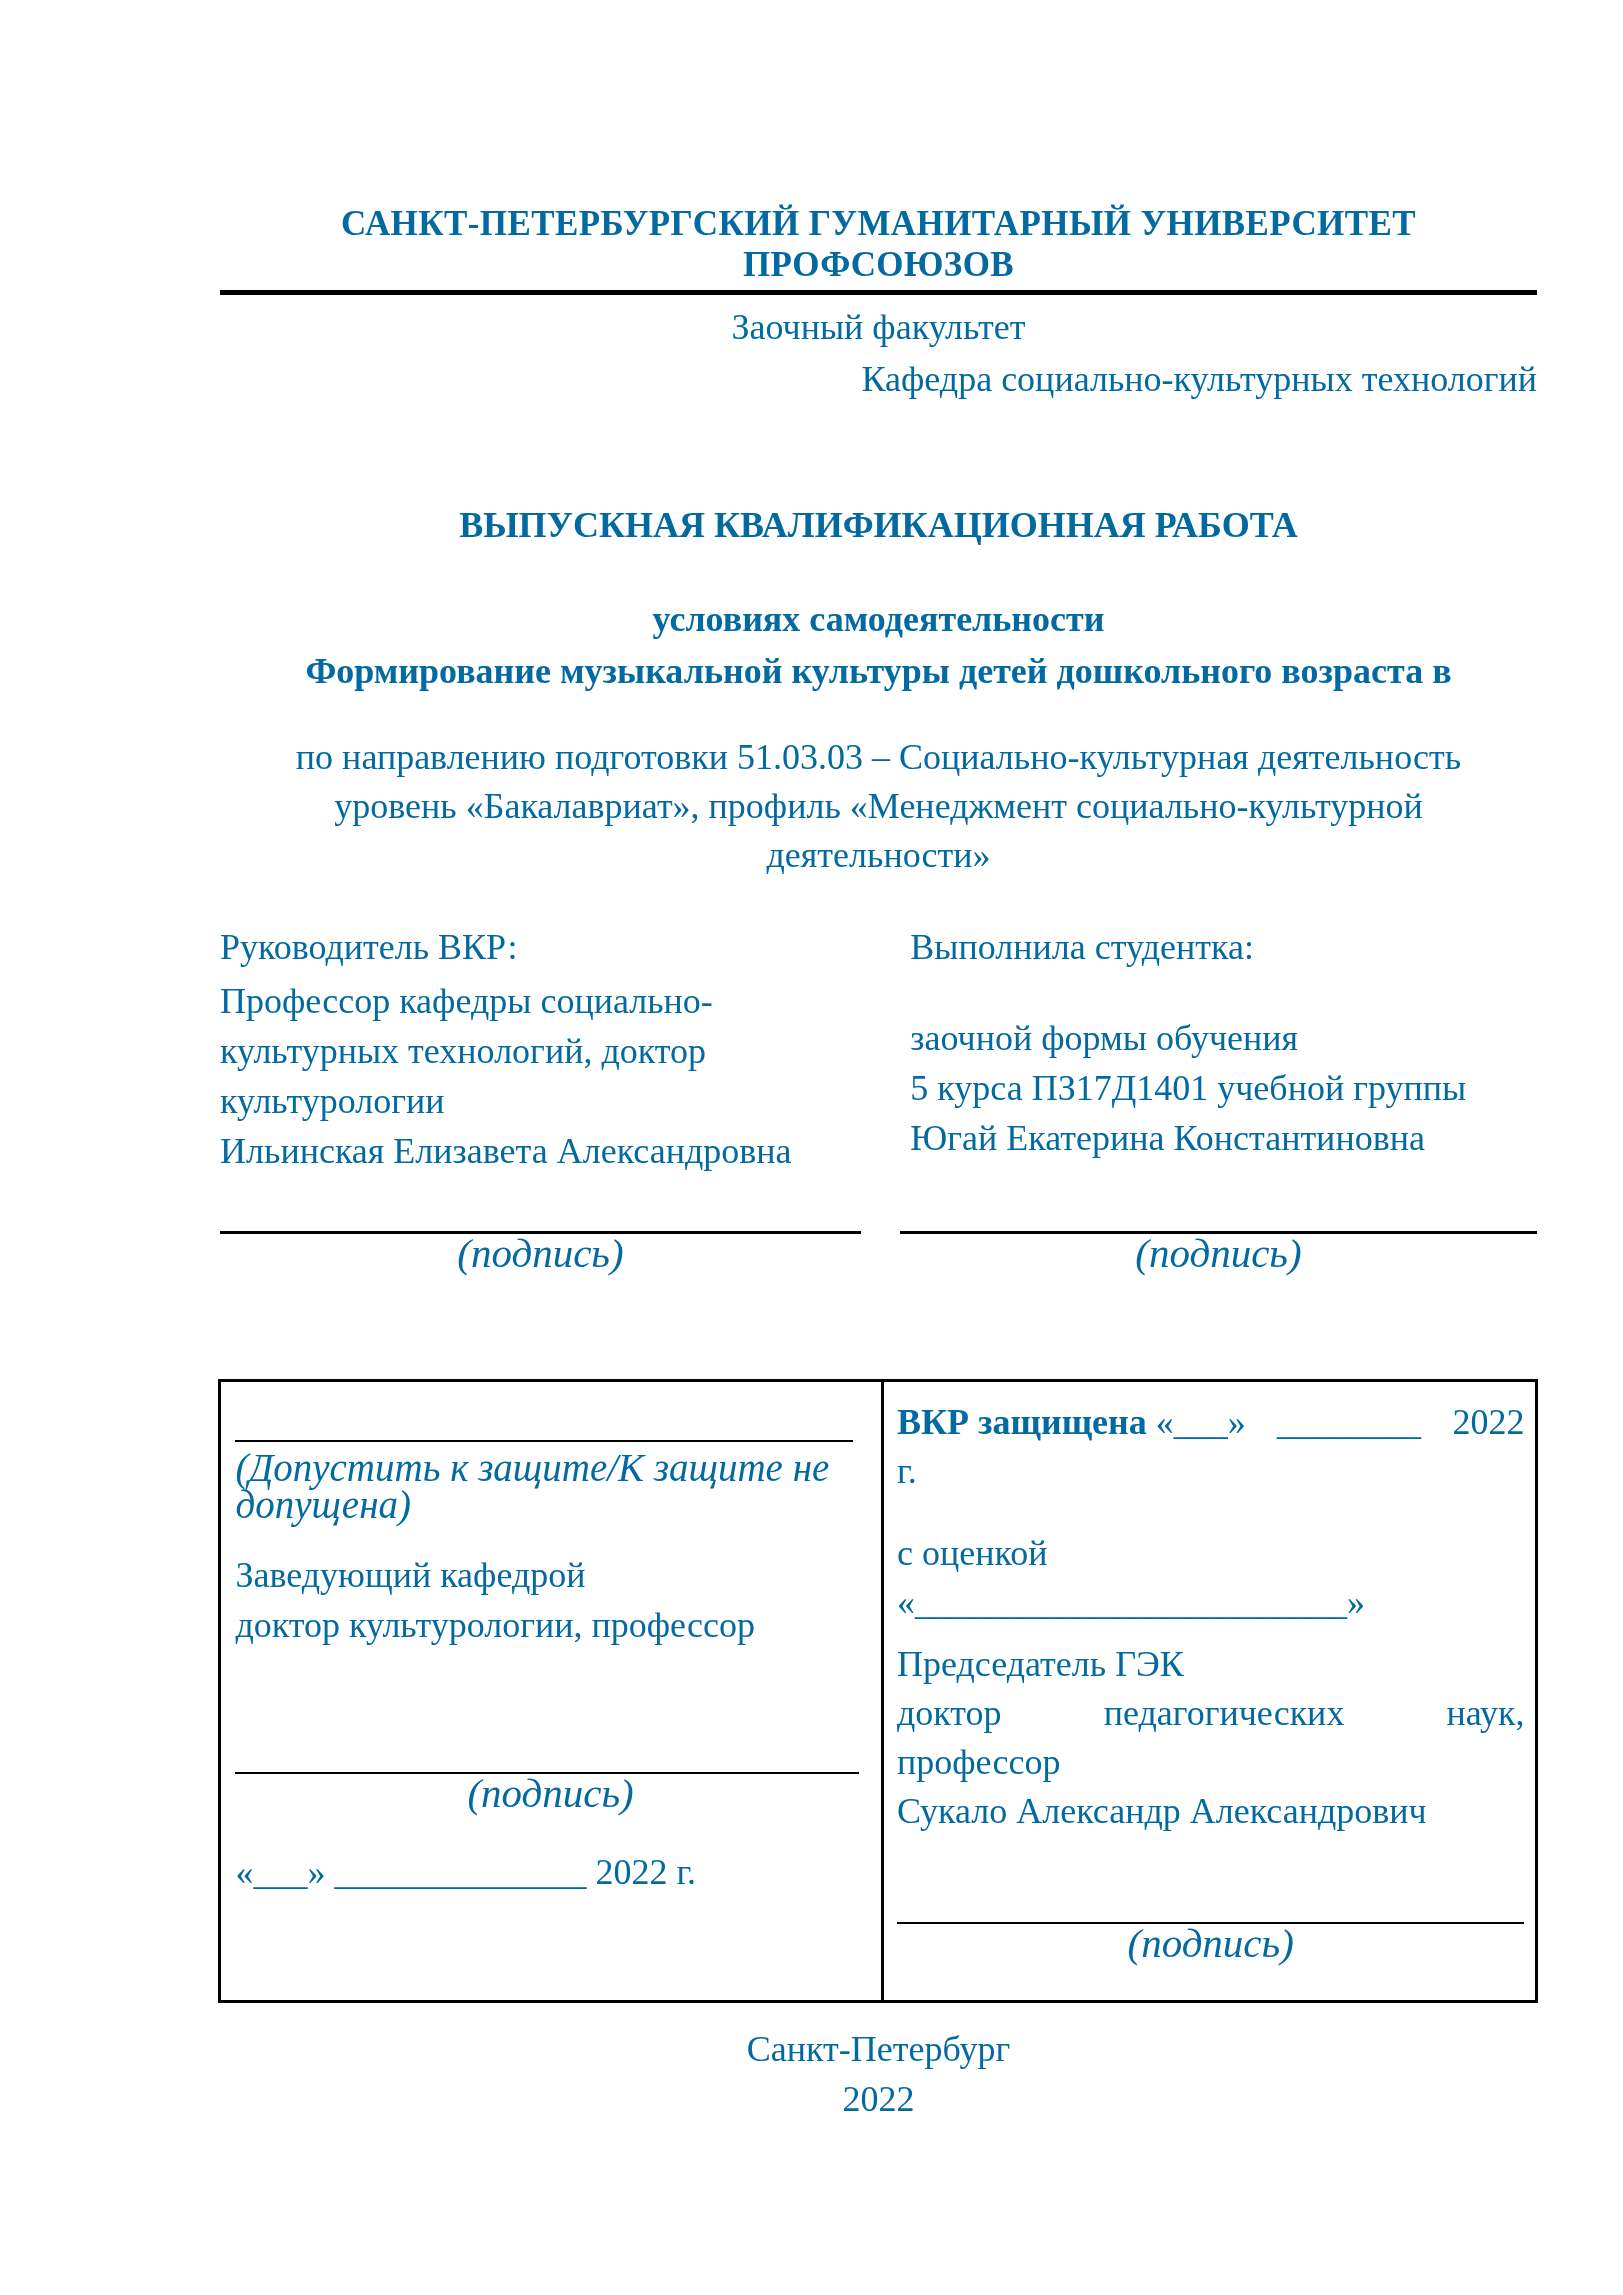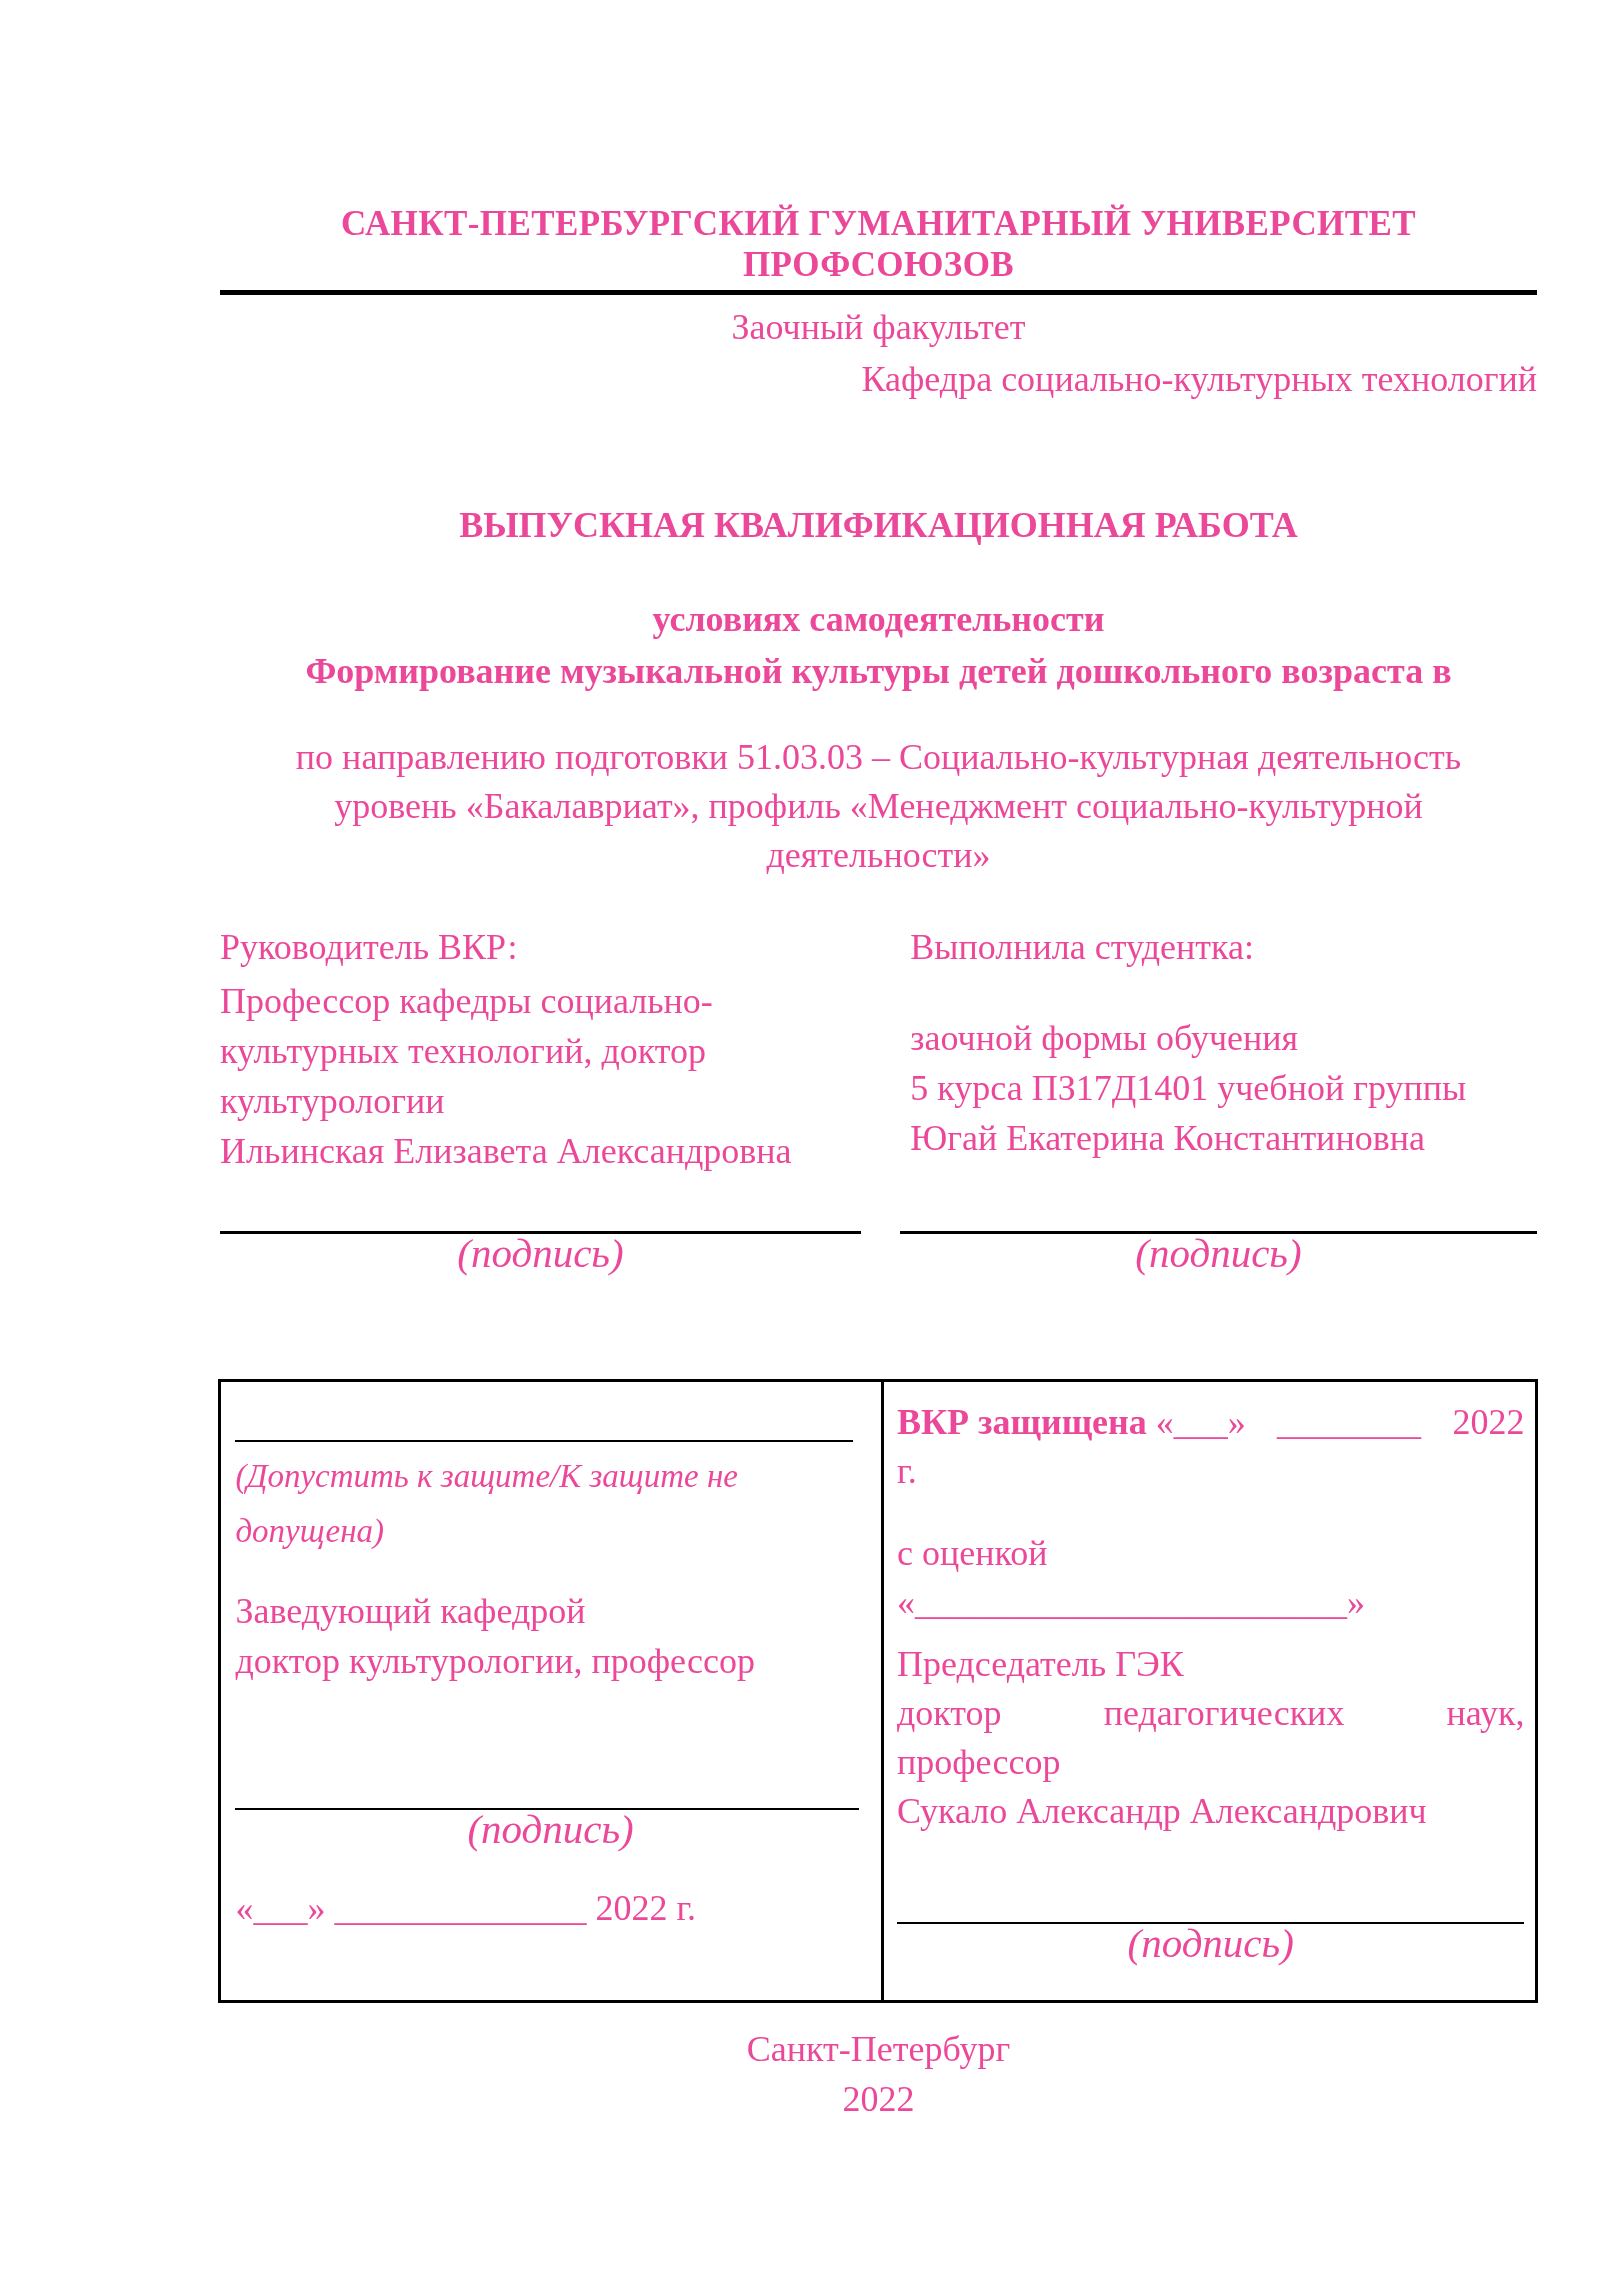--- a/index.html
+++ b/index.html
@@ -1,16 +1,16 @@
 <!DOCTYPE html>
 <html style="font-size:12.6px"><head>
 <meta charset="utf-8">
 <style>
   html,body{margin:0;padding:0;background:#888;}
-  .page{position:relative;width:1623px;height:2295px;background:#ffffff;color:#ec4899;
+  .page{position:relative;width:1623px;height:2295px;background:#ffffff;color:#0369a1;
         font-family:"Liberation Serif","DejaVu Serif",serif;font-size:36px;line-height:49px;
         margin:0 auto;overflow:hidden;}
   .content{position:absolute;left:220px;top:203px;width:1317px;}
 
   .univ{font-weight:bold;text-align:center;font-size:35px;line-height:41px;letter-spacing:0.4px;}
   .rule{margin-top:4.7px;border-top:5.5px solid #000;height:0;}
   .faculty{margin-top:7.9px;text-align:center;}
   .dept{margin-top:3.1px;text-align:right;}
 
   .worktype{margin-top:97px;text-align:center;font-weight:bold;}
@@ -27,21 +27,21 @@
   .sig-block-l{width:641px;}
   .sig-block-r{width:637px;}
   .uline{border-top:3.1px solid #000;height:0;}
   .sig-cap{text-align:center;font-style:italic;font-size:41px;line-height:38px;margin-top:0;}
 
   .box{margin-top:107px;display:flex;border:3.1px solid #000;box-sizing:border-box;height:624px;width:1320px;margin-left:-1.6px;}
   .box-left{width:663px;border-right:3.1px solid #000;box-sizing:border-box;padding:0 15.7px 0 14px;}
   .box-right{flex:1;padding:0 11px 0 12.6px;}
 
   .admit-line{margin-top:58px;border-top:2.4px solid #000;height:0;width:98%;}
-  .admit-cap{font-style:italic;font-size:33px;line-height:55px;margin-top:6.3px;}
+  .admit-cap{font-style:italic;font-size:39px;line-height:37px;margin-top:6.3px;}
   .head-lines{margin-top:27px;line-height:50px;}
   .sig2{margin-top:122px;border-top:2.4px solid #000;height:0;width:99%;}
   .date-line{margin-top:36px;}
 
   .defended{margin-top:15.7px;display:flex;justify-content:space-between;align-items:baseline;}
   .grade-label{margin-top:33px;}
   .chair1{margin-top:12.6px;}
   .just{display:flex;justify-content:space-between;gap:37px;}
   .sig3{margin-top:86px;border-top:2.4px solid #000;height:0;}
 

